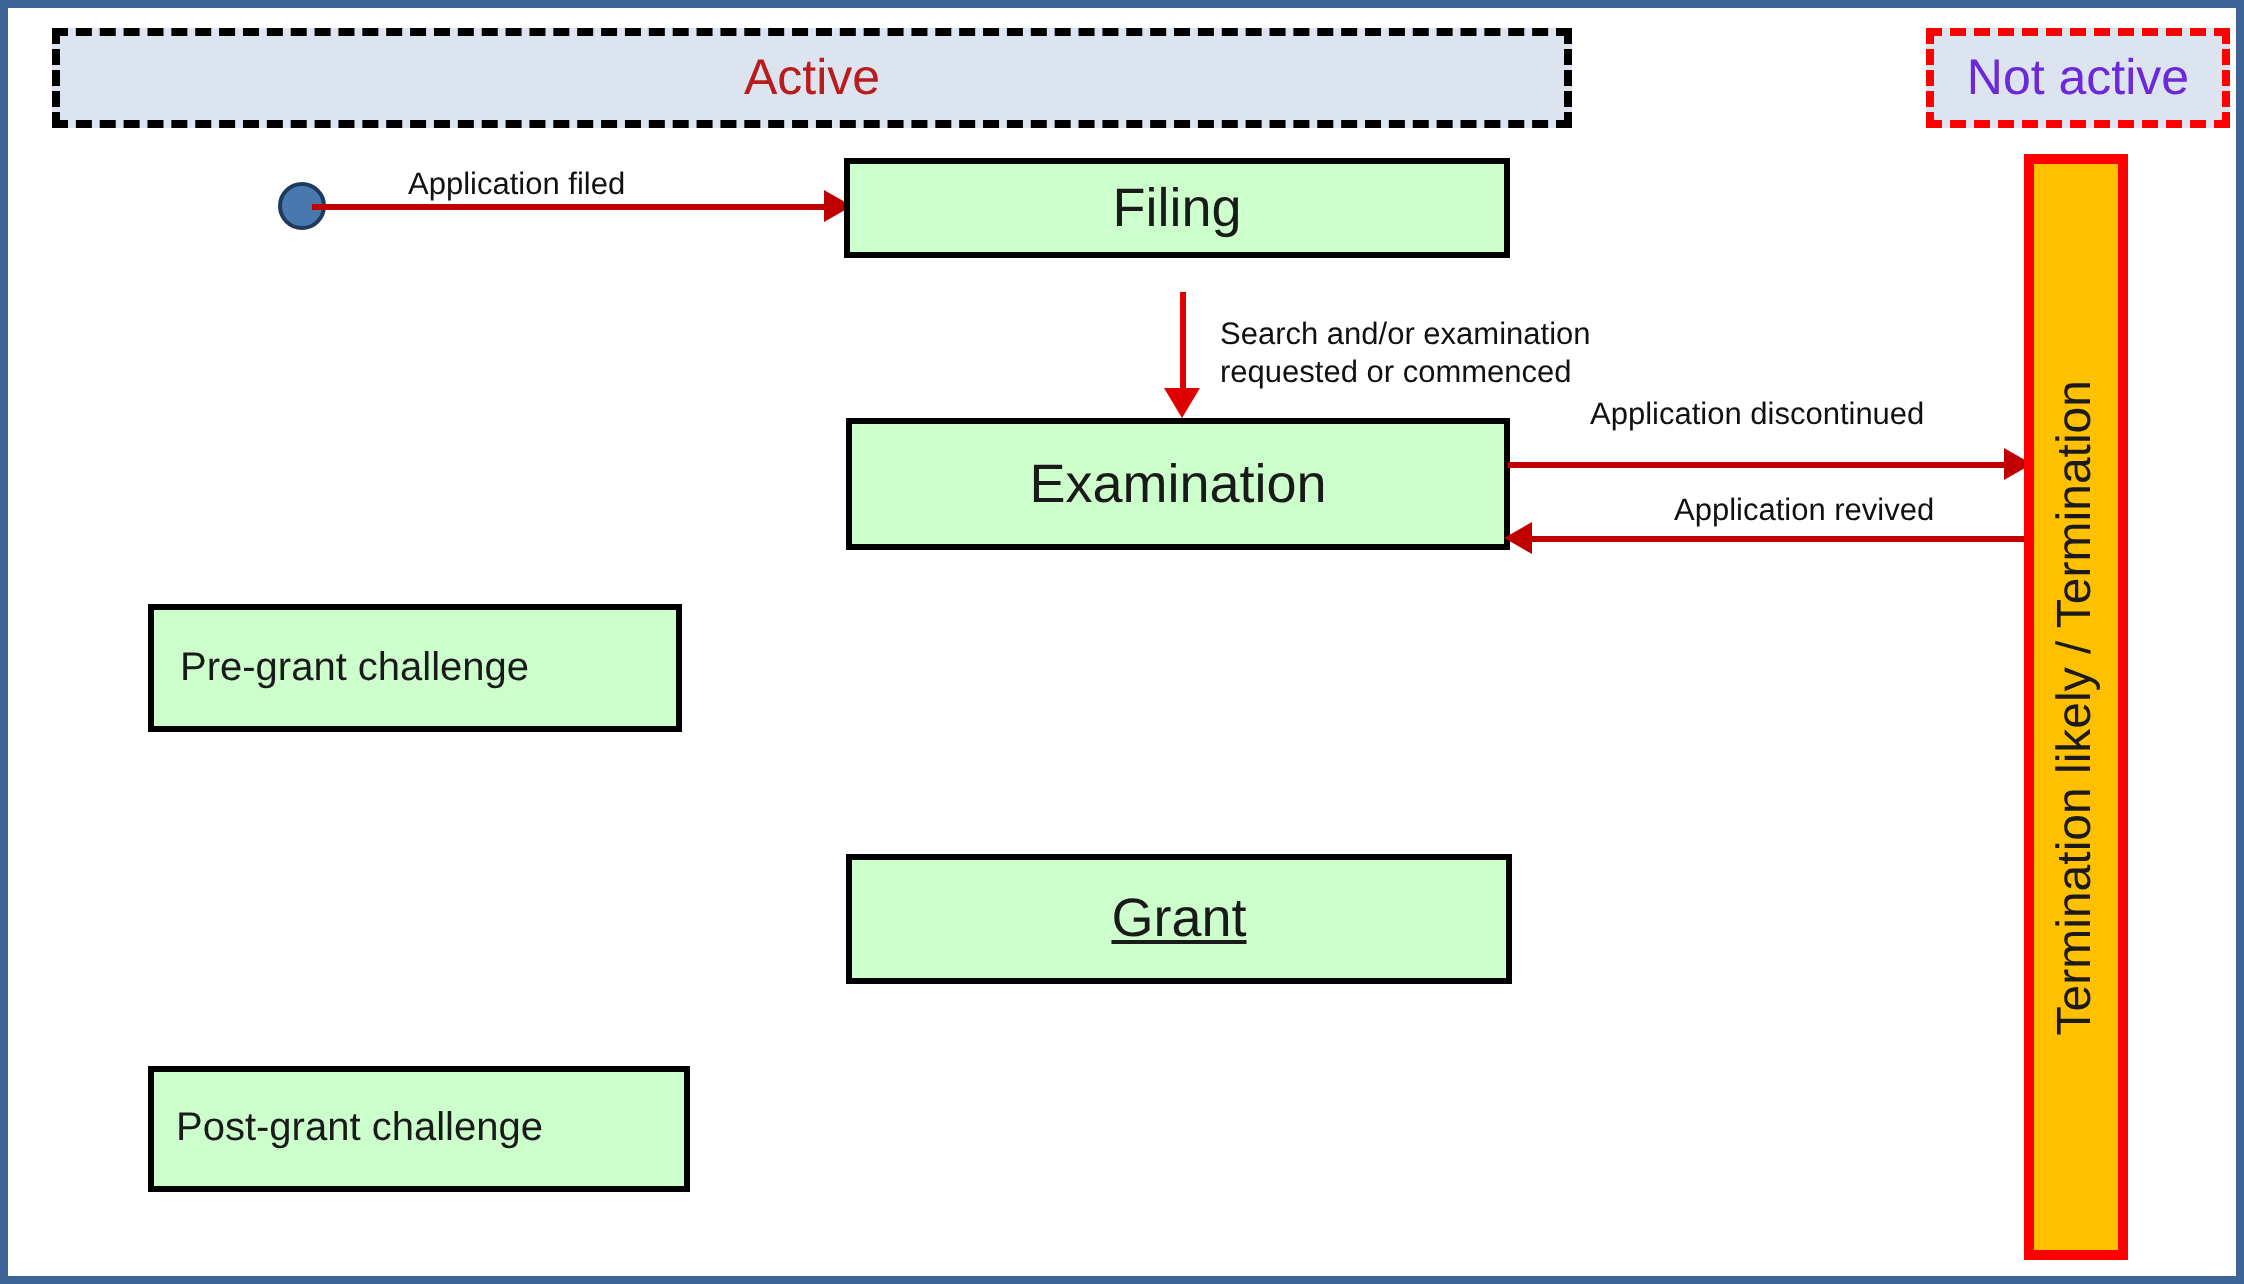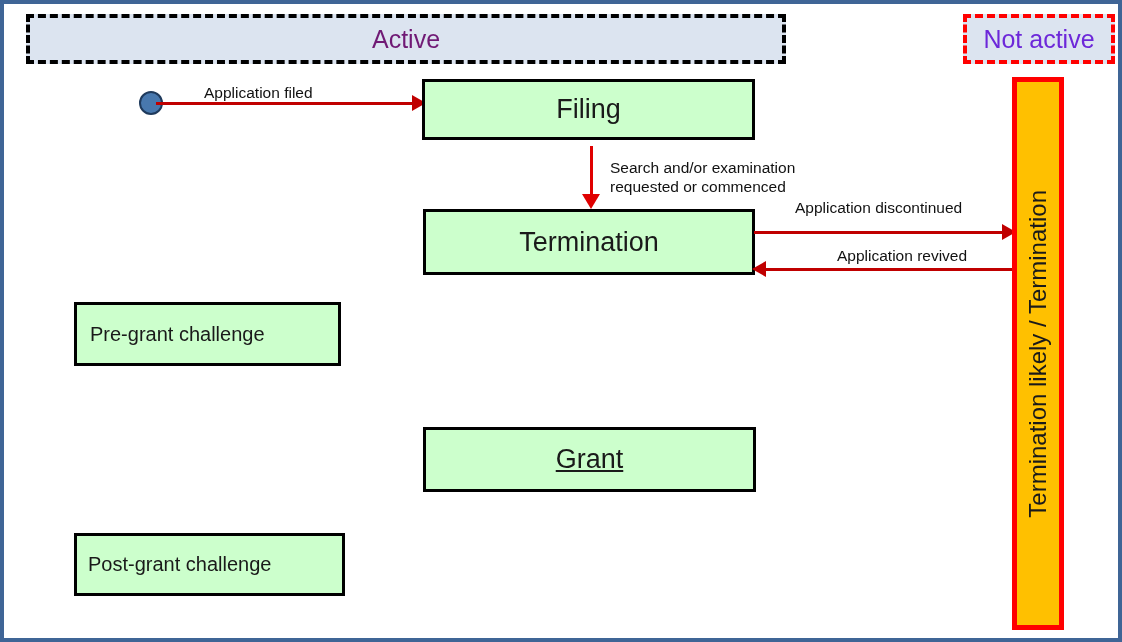--- a/index.html
+++ b/index.html
@@ -27,21 +27,21 @@
     height: 50px;
     background: #dce4f0;
     border: 4px dashed #000000;
     box-sizing: border-box;
     display: flex;
     align-items: center;
     justify-content: center;
   }
   .region-active .label {
     font-size: 25px;
-    color: #701a75;
+    color: #b91c1c;
     line-height: 1;
   }
 
   .region-notactive {
     position: absolute;
     left: 959px;
     top: 10px;
     width: 152px;
     height: 50px;
     background: #dce4f0;
@@ -63,21 +63,21 @@
     background: #ccffcc;
     border: 3px solid #000000;
     box-sizing: border-box;
     display: flex;
     align-items: center;
     justify-content: center;
     color: #1a1a1a;
   }
   .state .label { line-height: 1.05; }
 
-  #state-filing      { left: 418px; top: 75px;  width: 333px; height: 61px; }
+  #state-filing      { left: 418px; top: 75px;  width: 333px; height: 50px; }
   #state-filing .label { font-size: 27px; }
 
   #state-examination { left: 419px; top: 205px; width: 332px; height: 66px; }
   #state-examination .label { font-size: 27px; }
 
   #state-grant       { left: 419px; top: 423px; width: 333px; height: 65px; text-decoration: underline; }
   #state-grant .label { font-size: 27px; }
 
   #state-pregrant    { left: 70px;  top: 298px; width: 267px; height: 64px;
                        justify-content: flex-start; padding-left: 13px; }
@@ -204,21 +204,21 @@
 
   <div class="state" id="state-filing">
     <span class="label">Filing</span>
   </div>
 
   <div class="conn-v" id="edge-search-line"></div>
   <div class="arrow arrow-down" id="edge-search-head"></div>
   <div class="edge-label" id="label-search">Search and/or examination requested or commenced</div>
 
   <div class="state" id="state-examination">
-    <span class="label">Termination</span>
+    <span class="label">Examination</span>
   </div>
 
   <div class="conn-h" id="edge-disc-line"></div>
   <div class="arrow arrow-right" id="edge-disc-head"></div>
   <div class="edge-label" id="label-disc">Application discontinued</div>
 
   <div class="conn-h" id="edge-rev-line"></div>
   <div class="arrow arrow-left" id="edge-rev-head"></div>
   <div class="edge-label" id="label-revived">Application revived</div>
 

